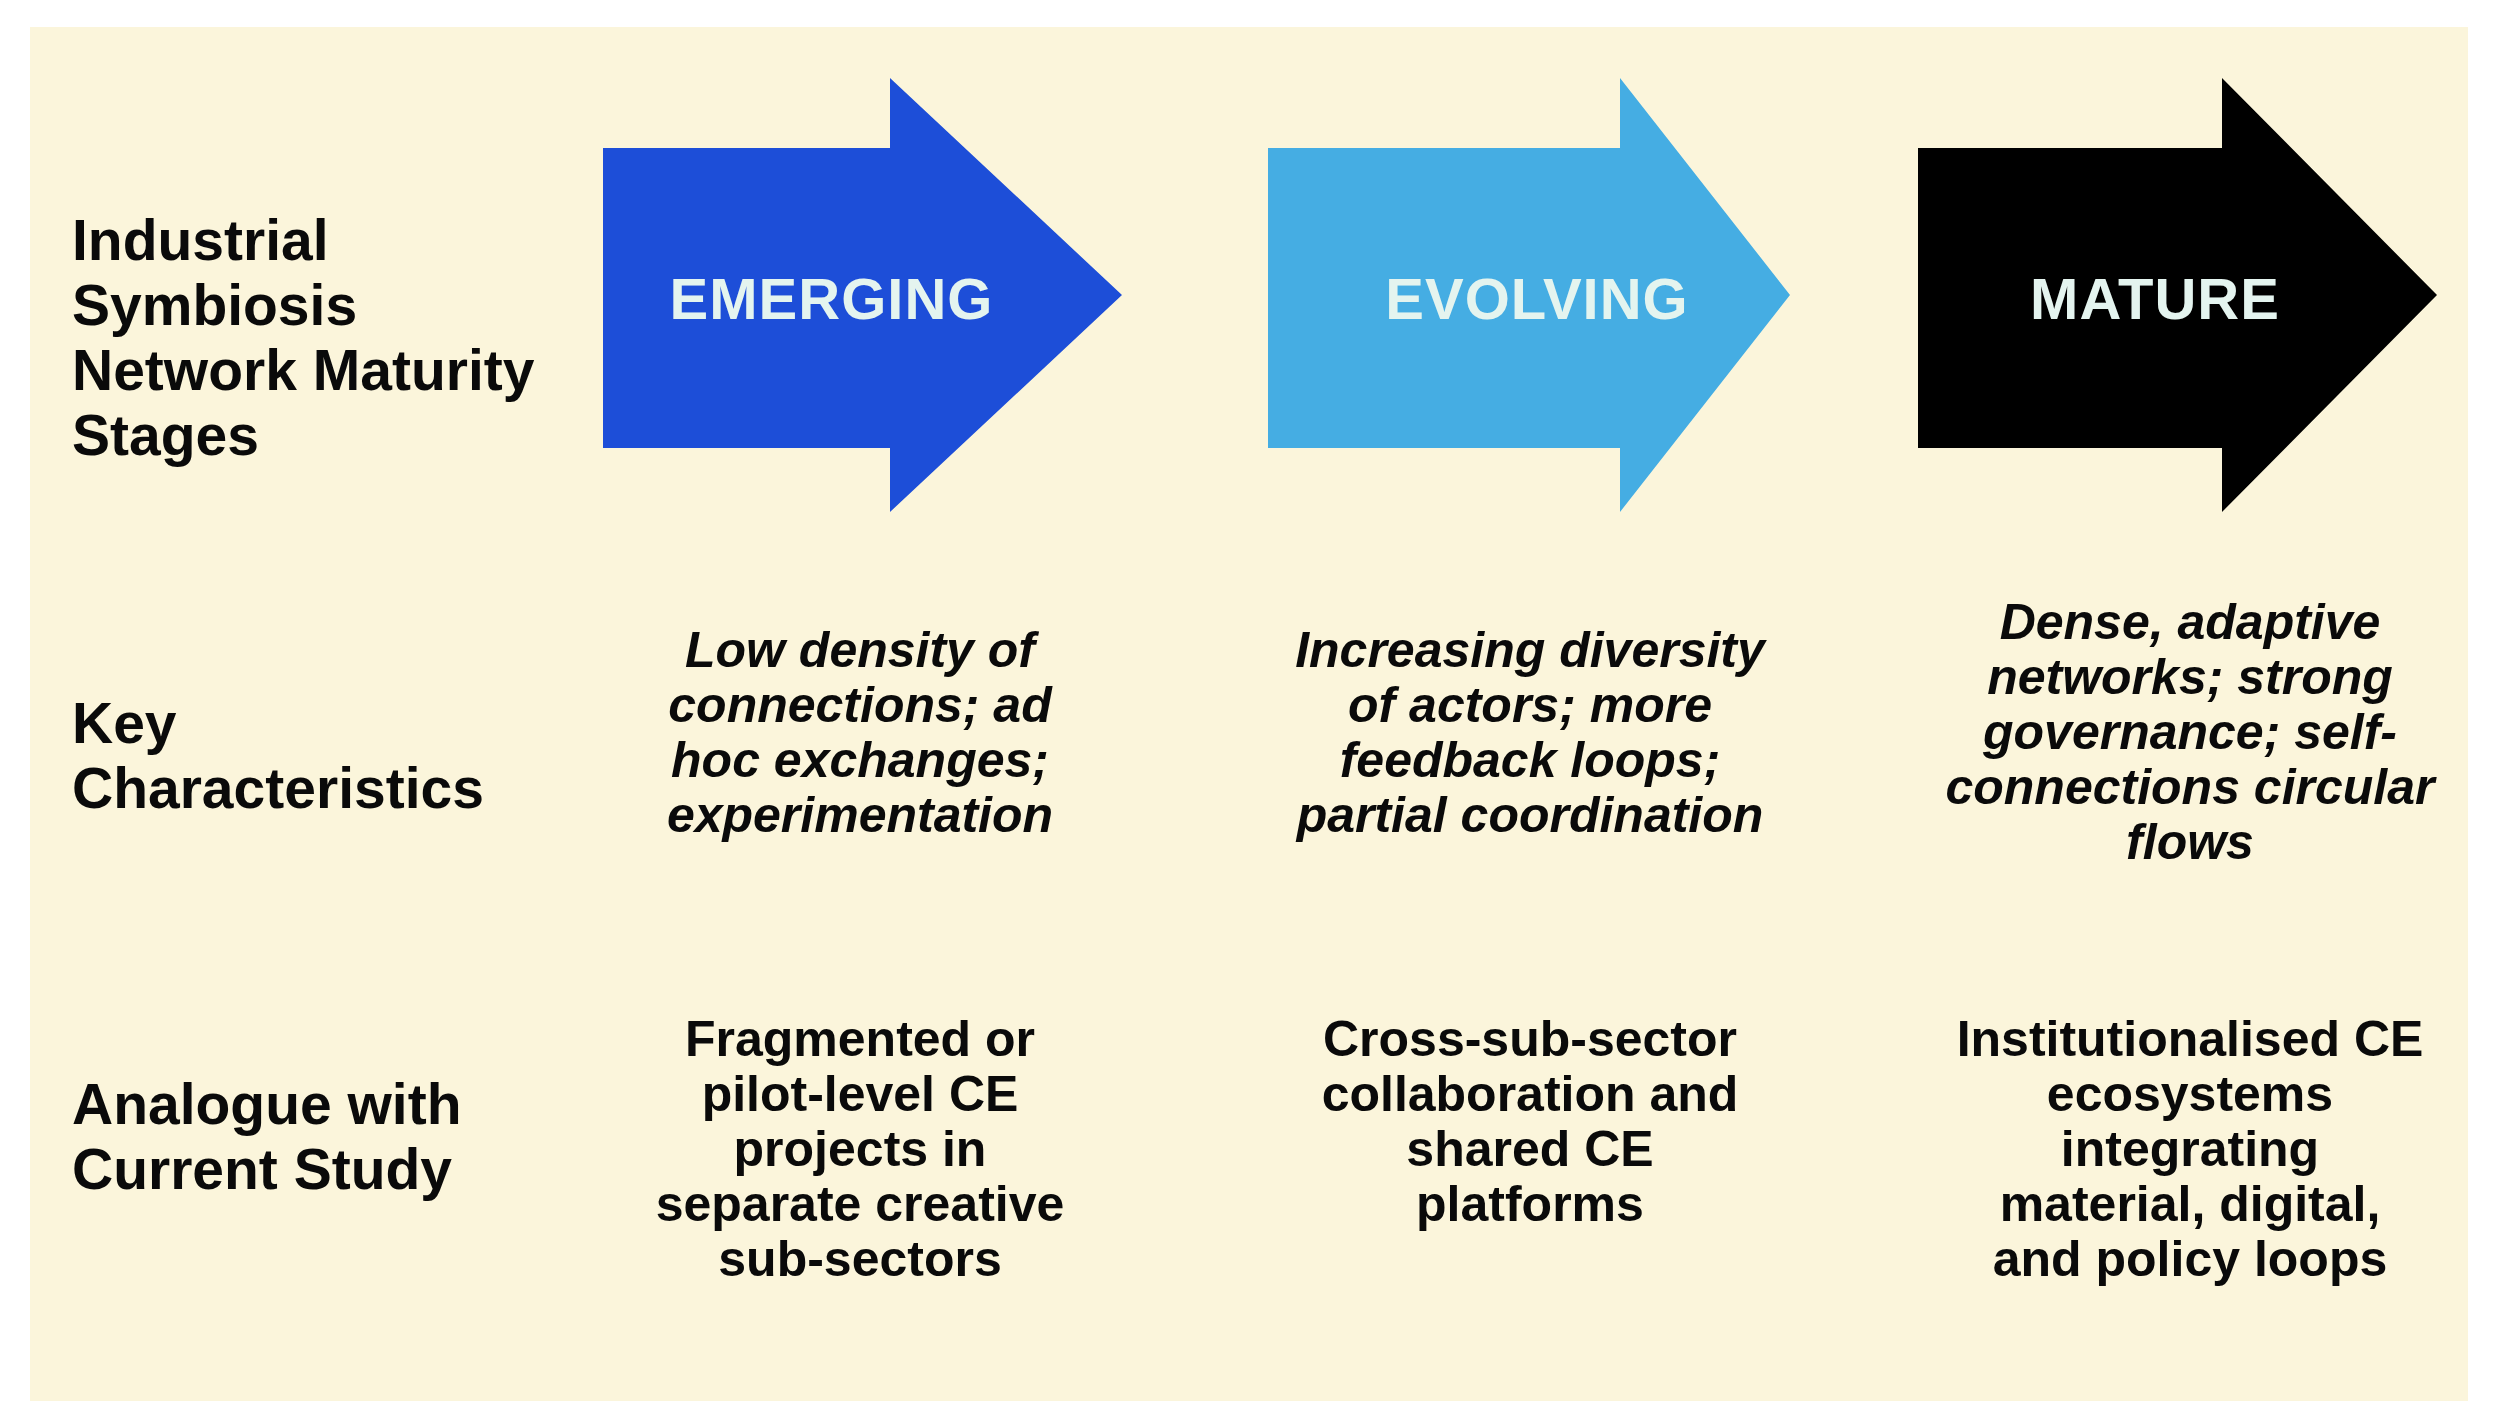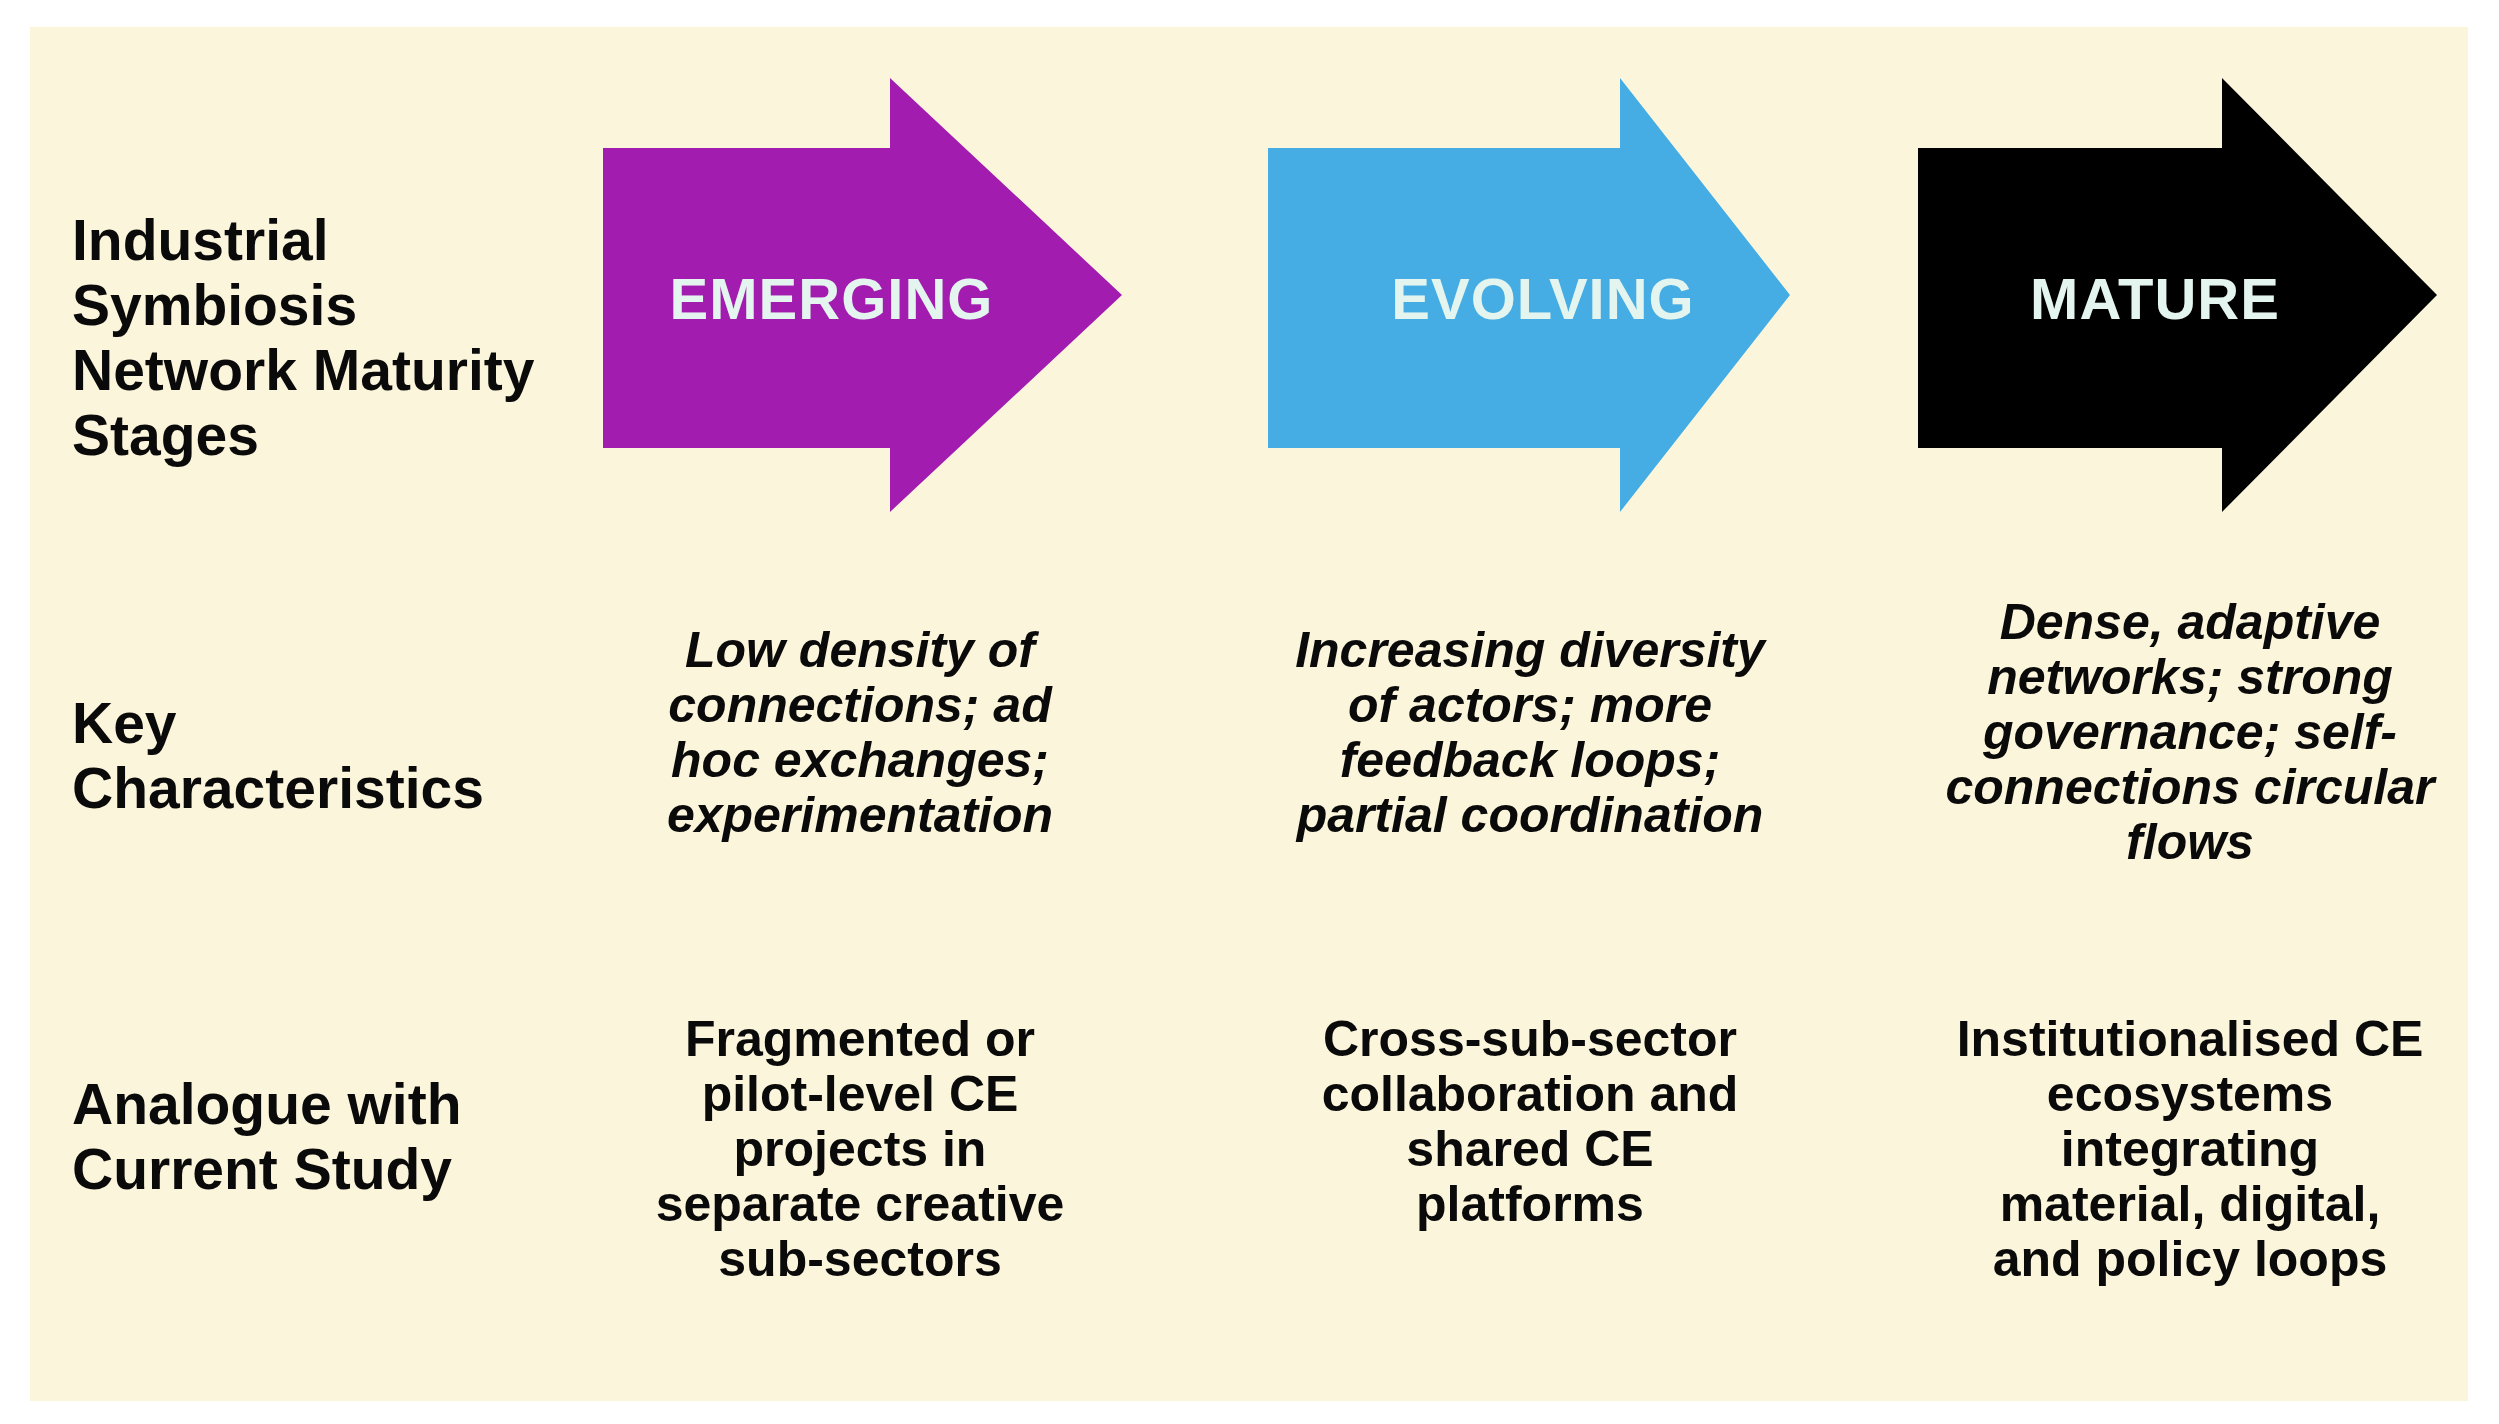--- a/index.html
+++ b/index.html
@@ -44,21 +44,21 @@
     position: absolute;
     top: 70px; height: 300px;
     display: flex;
     align-items: center;
     justify-content: center;
     font-size: 58px;
     letter-spacing: 1px;
     color: #E4F4EF;
   }
   .arrow.a1 .arrow-label { left: 40px; width: 377px; }
-  .arrow.a2 .arrow-label { left: 54px; width: 442px; text-align: center; }
+  .arrow.a2 .arrow-label { left: 48px; width: 442px; text-align: center; }
   .arrow.a3 .arrow-label { left: 40px; width: 394px; }
   .row-label {
     position: absolute;
     left: 72px;
     width: 490px;
     font-size: 57px;
     line-height: 65px;
     white-space: pre-line;
     text-align: left;
   }
@@ -84,21 +84,21 @@
 <body>
 
 <div class="page">
   <div class="panel"></div>
 
   <div class="title">Industrial
 Symbiosis
 Network Maturity
 Stages</div>
 
-  <div class="arrow a1" style="background: #a21caf;">
+  <div class="arrow a1" style="background: #1d4ed8;">
     <span class="arrow-label">EMERGING</span>
   </div>
 
   <div class="arrow a2" style="background: rgb(69, 173, 227);">
     <span class="arrow-label">EVOLVING</span>
   </div>
 
   <div class="arrow a3" style="background: #000000;">
     <span class="arrow-label">MATURE</span>
   </div>

